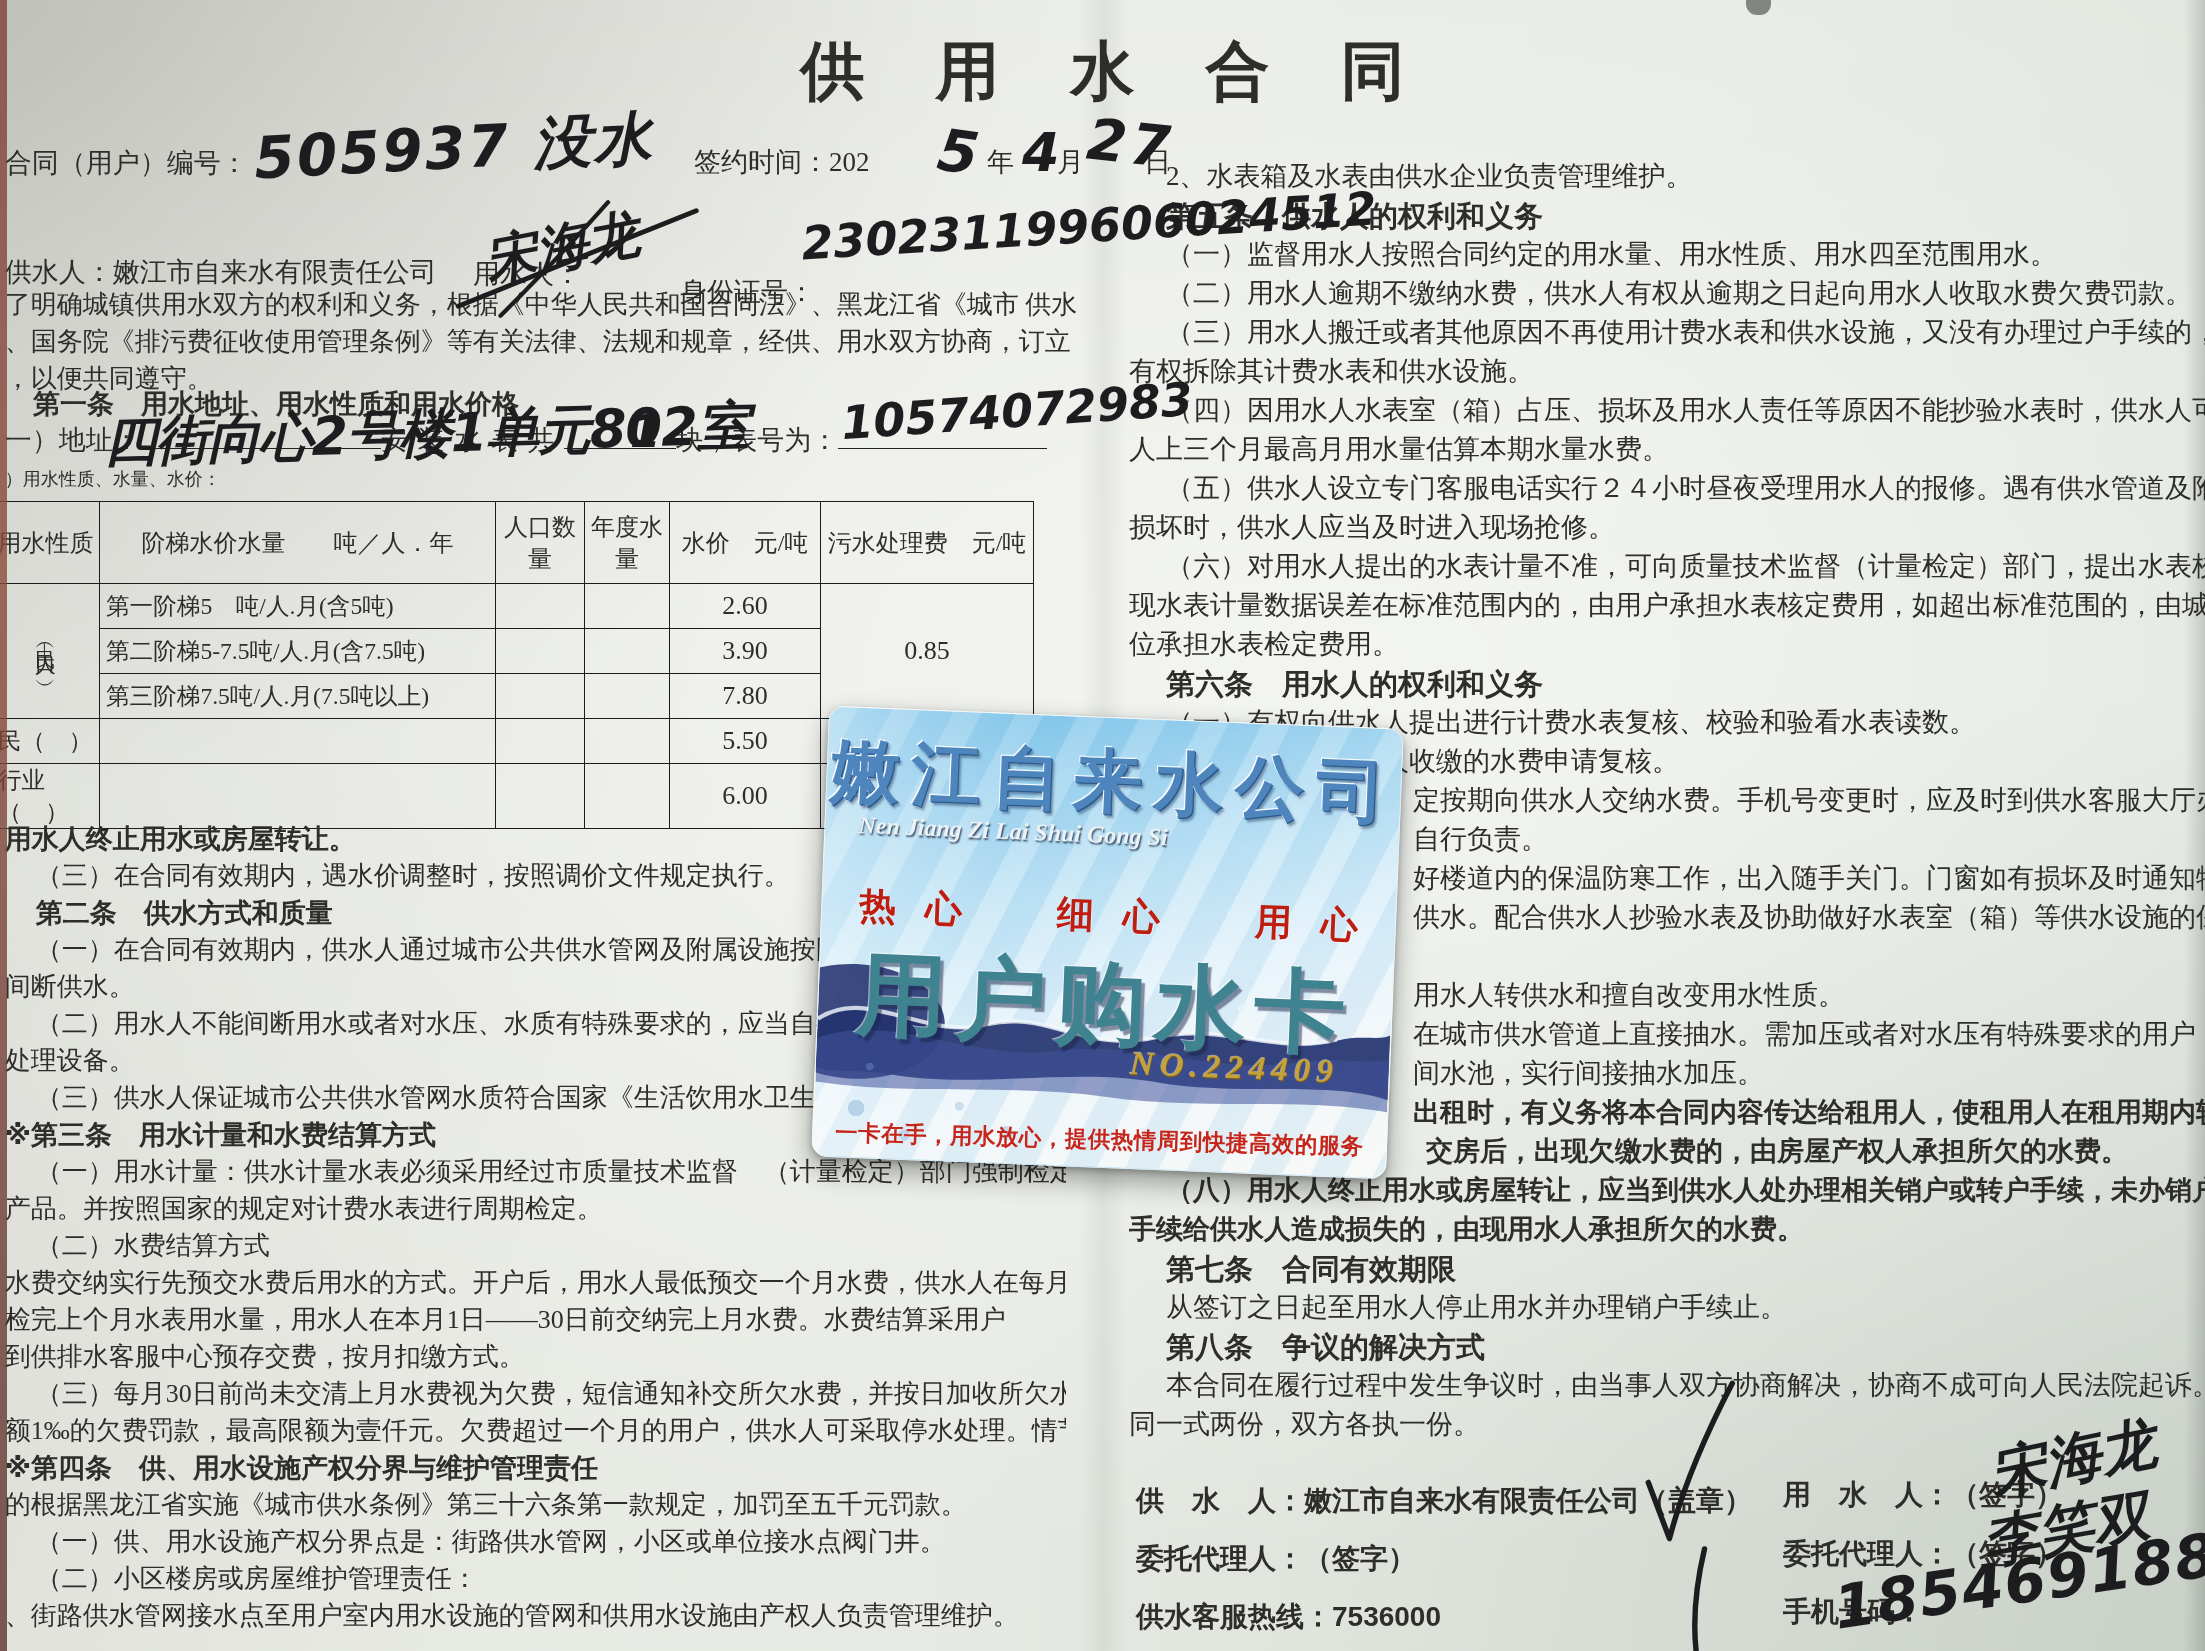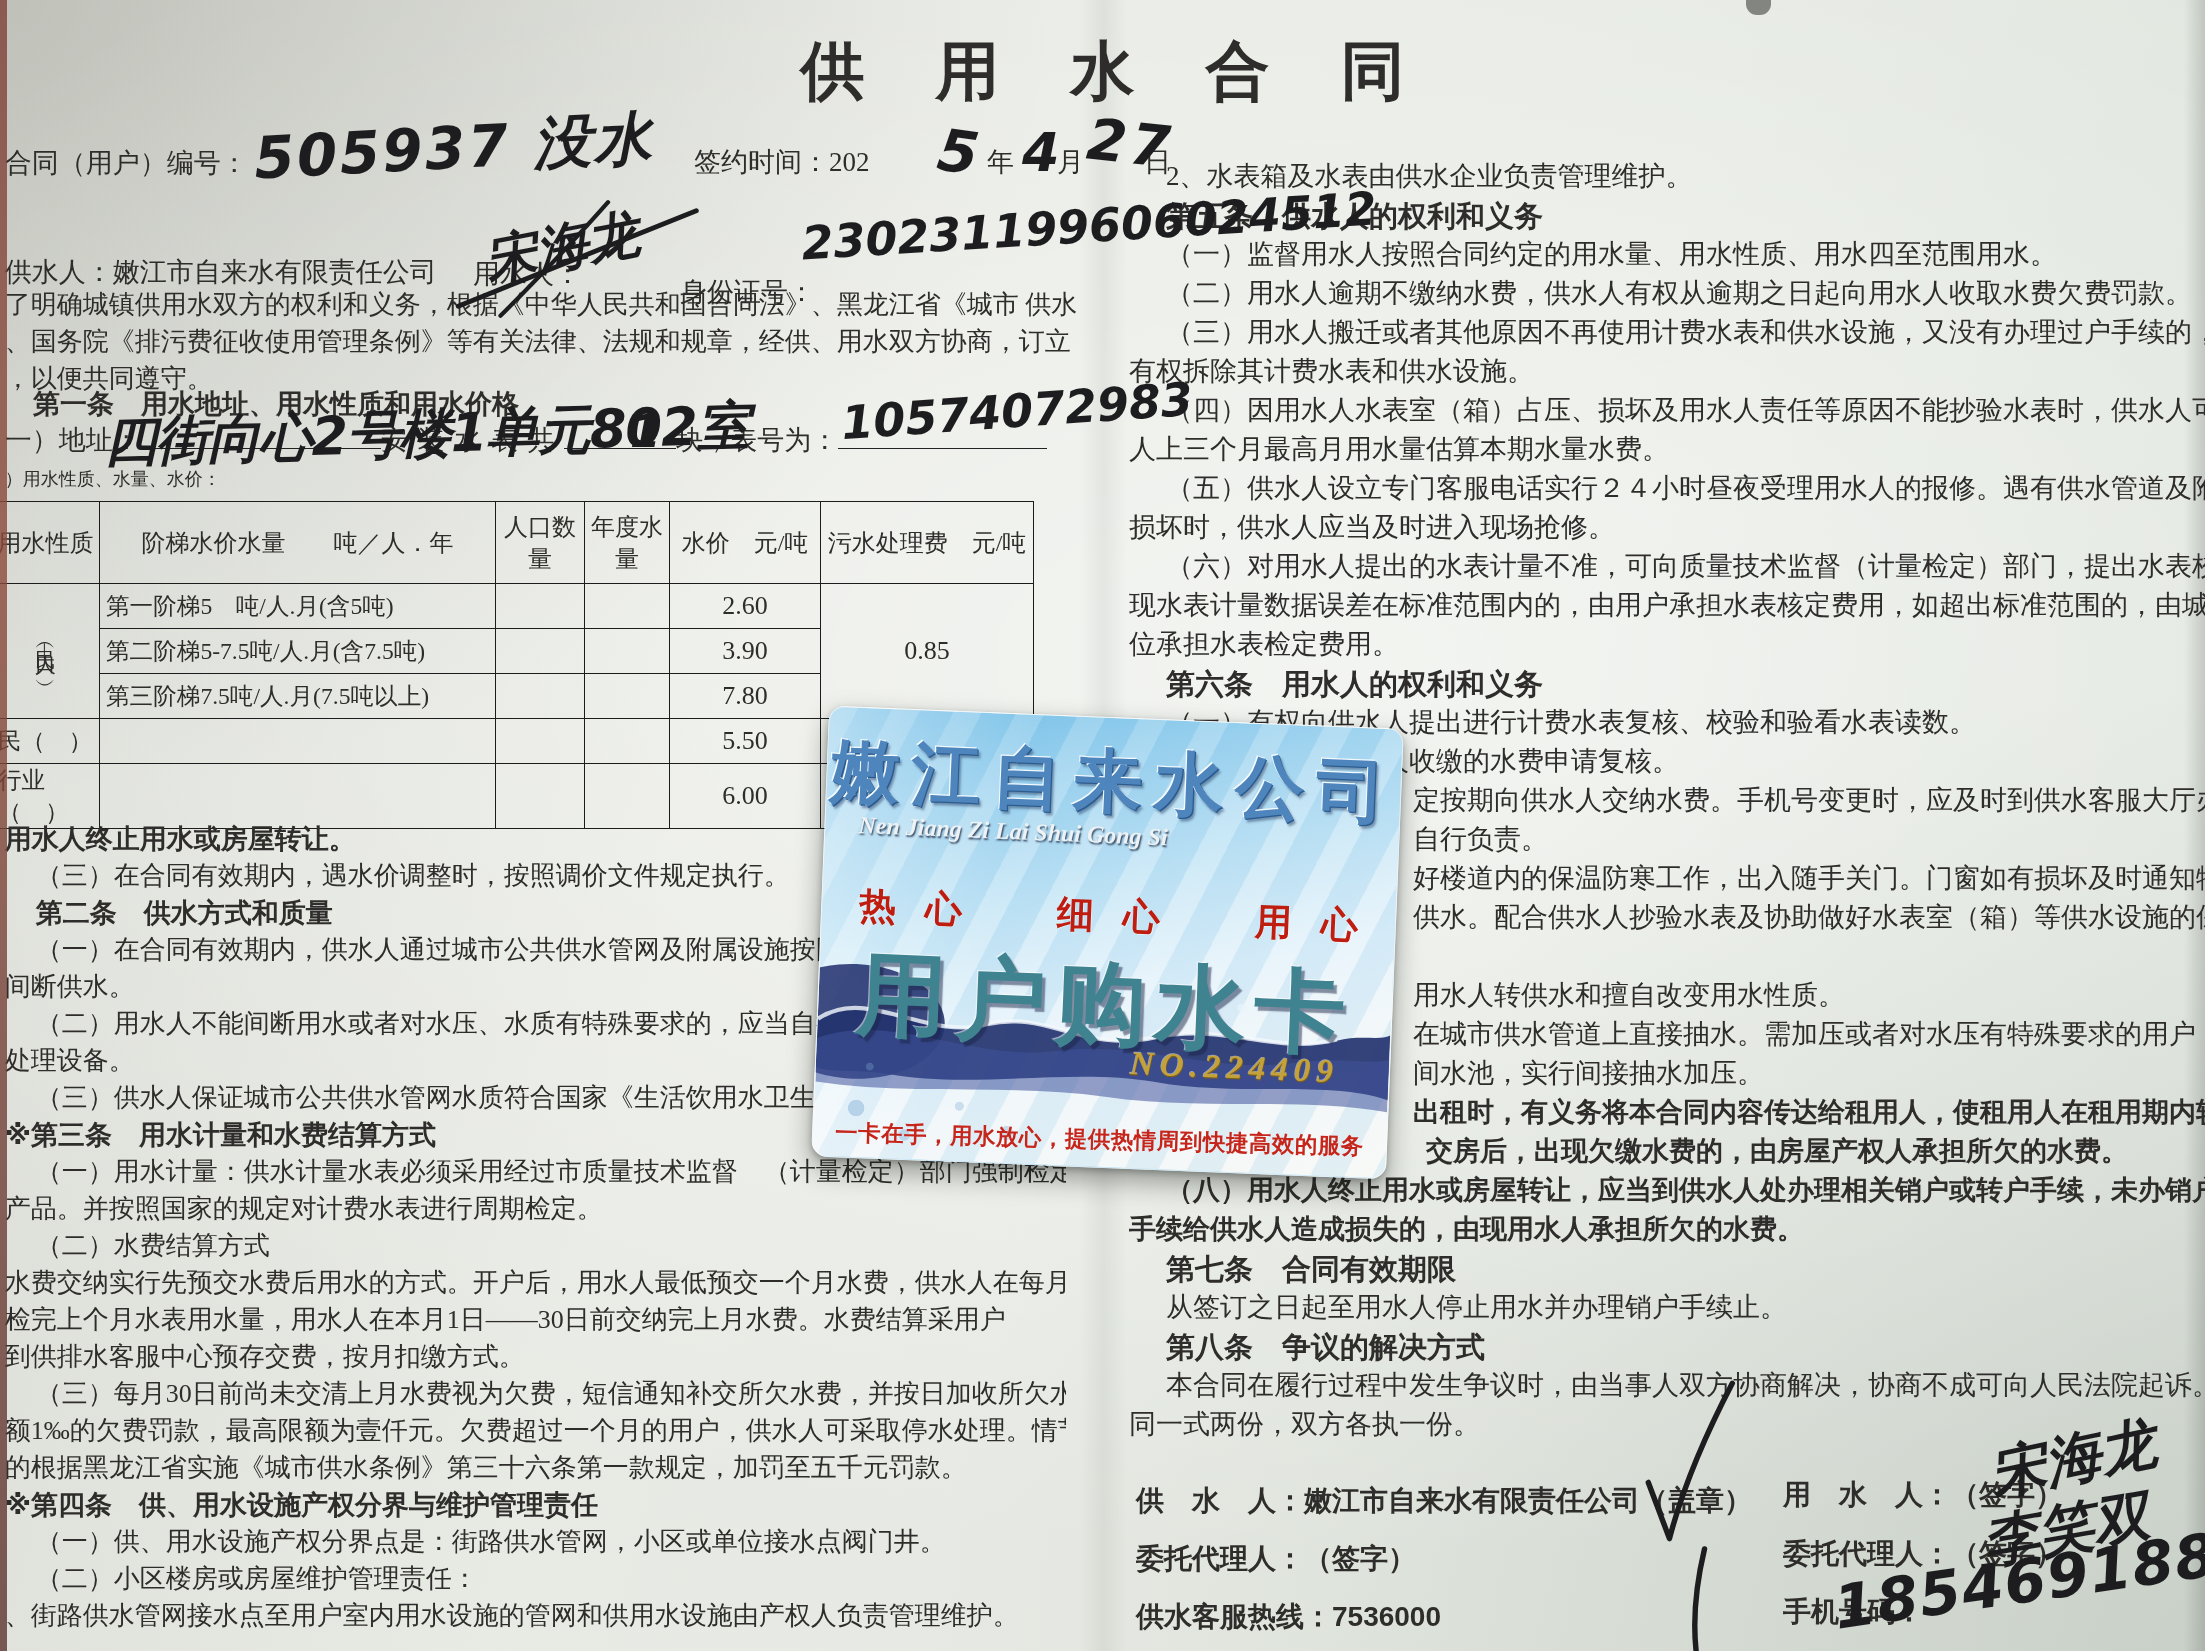--- a/index.html
+++ b/index.html
@@ -192,22 +192,22 @@
     <div class="lline i">（三）供水人保证城市公共供水管网水质符合国家《生活饮用水卫生标准》</div>
     <div class="lline h">※第三条　用水计量和水费结算方式</div>
     <div class="lline i">（一）用水计量：供水计量水表必须采用经过市质量技术监督　（计量检定）部门强制检定合</div>
     <div class="lline">产品。并按照国家的规定对计费水表进行周期检定。</div>
     <div class="lline i">（二）水费结算方式</div>
     <div class="lline">水费交纳实行先预交水费后用水的方式。开户后，用水人最低预交一个月水费，供水人在每月1日</div>
     <div class="lline">检完上个月水表用水量，用水人在本月1日——30日前交纳完上月水费。水费结算采用户</div>
     <div class="lline">到供排水客服中心预存交费，按月扣缴方式。</div>
     <div class="lline i">（三）每月30日前尚未交清上月水费视为欠费，短信通知补交所欠水费，并按日加收所欠水</div>
     <div class="lline">额1‰的欠费罚款，最高限额为壹仟元。欠费超过一个月的用户，供水人可采取停水处理。情节</div>
+    <div class="lline h">※第四条　供、用水设施产权分界与维护管理责任</div>
     <div class="lline">的根据黑龙江省实施《城市供水条例》第三十六条第一款规定，加罚至五千元罚款。</div>
-    <div class="lline h">※第四条　供、用水设施产权分界与维护管理责任</div>
     <div class="lline i">（一）供、用水设施产权分界点是：街路供水管网，小区或单位接水点阀门井。</div>
     <div class="lline i">（二）小区楼房或房屋维护管理责任：</div>
     <div class="lline">、街路供水管网接水点至用户室内用水设施的管网和供用水设施由产权人负责管理维护。</div>
   </div>
 
 <div class="abs ucol" style="left:1129px;top:158px;width:1082px;">
     <div class="rline i">2、水表箱及水表由供水企业负责管理维护。</div>
     <div class="rline h i">第五条　供水人的权利和义务</div>
     <div class="rline i">（一）监督用水人按照合同约定的用水量、用水性质、用水四至范围用水。</div>
     <div class="rline i">（二）用水人逾期不缴纳水费，供水人有权从逾期之日起向用水人收取水费欠费罚款。</div>

